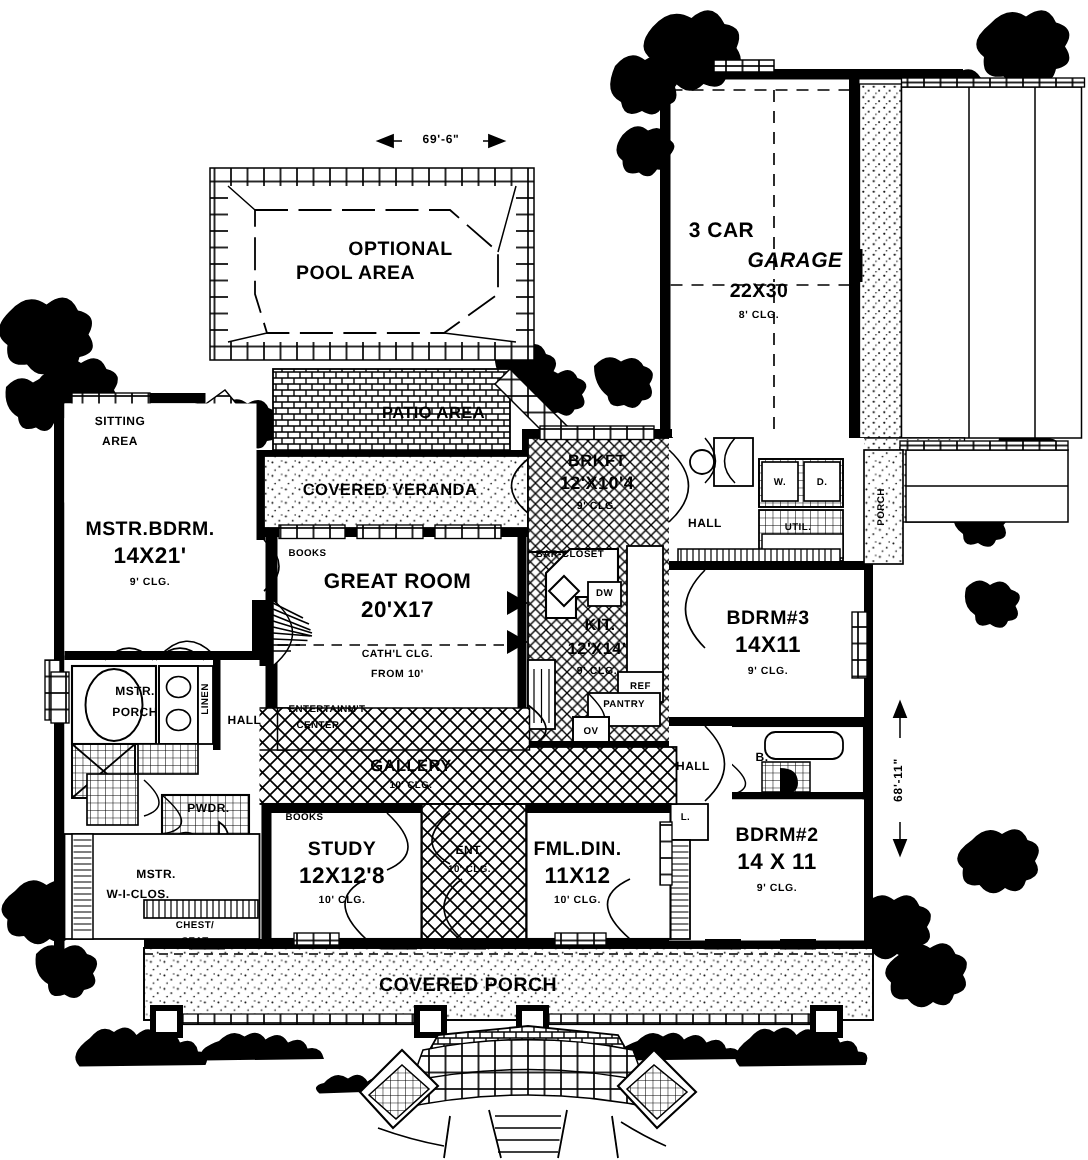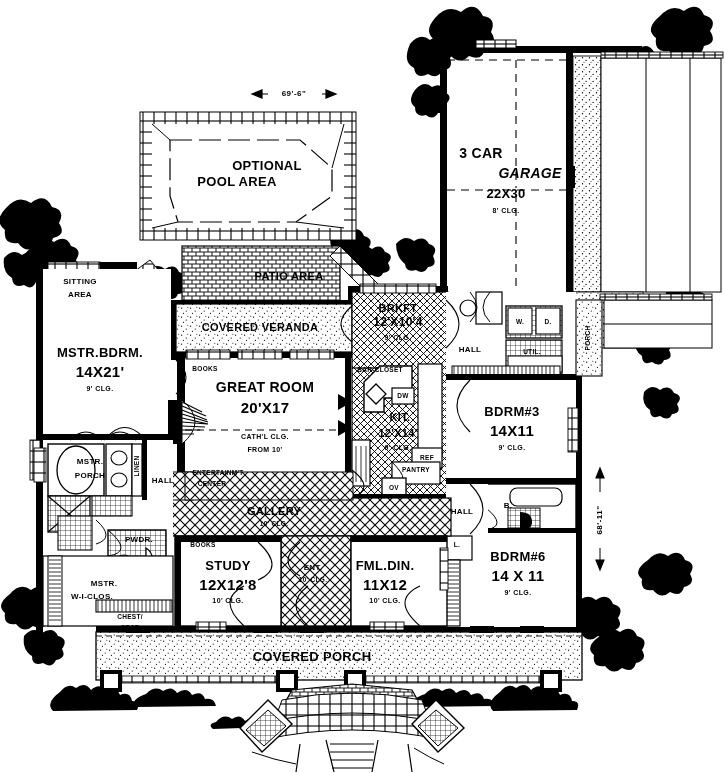--- a/index.html
+++ b/index.html
@@ -508,21 +508,21 @@
   <div class="lbl tiny vert" style="left:588px;top:338px;">PORCH</div>
 
   <div class="lbl room-name" style="left:512px;top:412px;">BDRM#3</div>
   <div class="lbl room-dim" style="left:512px;top:431px;">14X11</div>
   <div class="lbl clg" style="left:512px;top:448px;">9' CLG.</div>
 
   <div class="lbl small" style="left:508px;top:506px;">B.</div>
   <div class="lbl small" style="left:462px;top:512px;">HALL</div>
   <div class="lbl tiny" style="left:457px;top:545px;">L.</div>
 
-  <div class="lbl room-name" style="left:518px;top:557px;">BDRM#6</div>
+  <div class="lbl room-name" style="left:518px;top:557px;">BDRM#2</div>
   <div class="lbl room-dim" style="left:518px;top:576px;">14 X 11</div>
   <div class="lbl clg" style="left:518px;top:593px;">9' CLG.</div>
 
   <div class="lbl small" style="left:90px;top:462px;">MSTR.</div>
   <div class="lbl small" style="left:90px;top:476px;">PORCH</div>
   <div class="lbl tiny vert" style="left:137px;top:466px;">LINEN</div>
   <div class="lbl small" style="left:163px;top:481px;">HALL</div>
   <div class="lbl small" style="left:139px;top:540px;">PWDR.</div>
   <div class="lbl small" style="left:104px;top:584px;">MSTR.</div>
   <div class="lbl small" style="left:92px;top:597px;">W-I-CLOS.</div>

